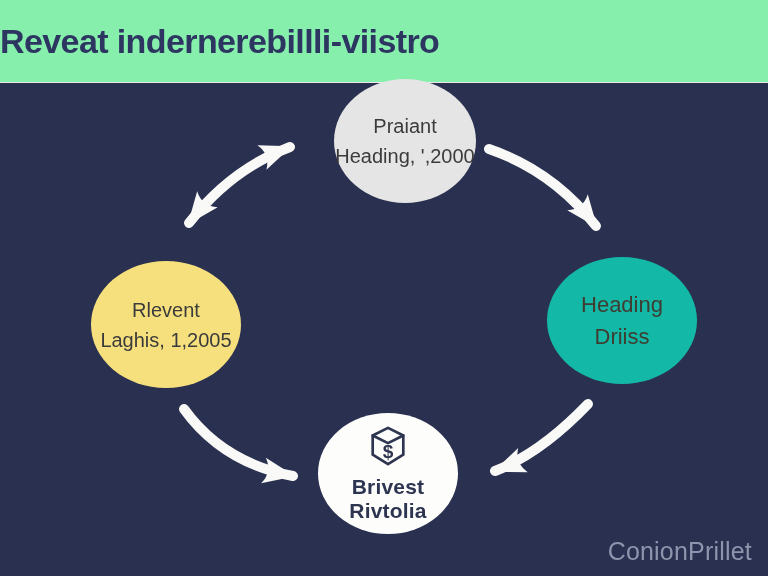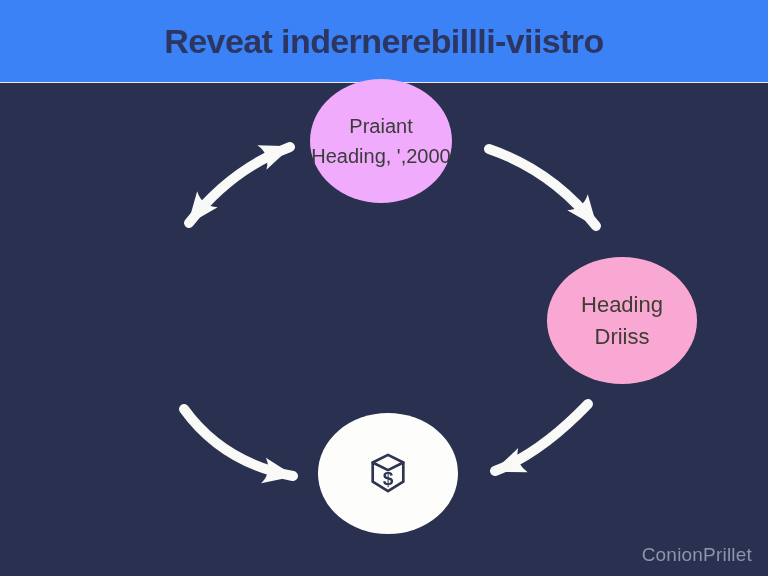--- a/index.html
+++ b/index.html
@@ -3,46 +3,46 @@
 <meta charset="utf-8">
 <style>
   html,body { margin:0; padding:0; background:#111; }
   .stage {
     position:relative; width:768px; height:576px; overflow:hidden;
     background:#293050;
     font-family:"Liberation Sans", sans-serif;
   }
   .header {
     position:absolute; top:0; left:0; width:768px; height:82px;
-    background:#3b82f6; display:flex; align-items:center; justify-content:center;
+    background:#86efac; display:flex; align-items:center; 
     border-bottom:1px solid #e9e9e6;
   }
   .title {
     font-size:34px; font-weight:bold; color:#2d3561; letter-spacing:-0.6px;
   }
   .arrows { position:absolute; left:0; top:0; }
   .shaft { fill:none; stroke:#f9f9f7; stroke-width:10; stroke-linecap:round; }
   .node {
     position:absolute; border-radius:50%;
     display:flex; flex-direction:column; align-items:center; justify-content:center;
     text-align:center;
   }
-  .node-top    { left:310px; top:79px;  width:142px; height:124px; background:#f0abfc;justify-content:center; }
+  .node-top    { left:334px; top:79px;  width:142px; height:124px; background:#e5e5e5;justify-content:center; }
   .node-left   { left:91px;  top:261px; width:150px; height:127px; background:#f6e07e; }
-  .node-right  { left:547px; top:257px; width:150px; height:127px; background:#f9a8d4; }
+  .node-right  { left:547px; top:257px; width:150px; height:127px; background:#14b8a6; }
   .node-bottom { left:318px; top:413px; width:140px; height:121px; background:#fdfdfc; }
   .node-line { font-size:20px; line-height:1.5; color:#3b3b3b; }
   .node-right .node-line { font-size:22px; line-height:1.45; color:#3f3d31; }
   .node-bottom .node-label {
     font-size:21px; font-weight:bold; color:#2e3550; margin-top:6px; letter-spacing:0.2px;
   }
   .cube-icon { display:block; }
   .watermark {
     position:absolute; right:16px; bottom:10px;
-    font-size:19px; color:#8e94ab; letter-spacing:0.2px;
+    font-size:25px; color:#8e94ab; letter-spacing:0.2px;
   }
 </style>
 </head>
 <body>
 
 <div class="stage">
 
   <div class="header">
     <div class="title">Reveat indernerebillli-viistro</div>
   </div>
@@ -57,31 +57,36 @@
     <path class="shaft" d="M489,149 Q553,171 596,226" marker-end="url(#ah)"></path>
     <path class="shaft" d="M184,409 Q223,463 293,476" marker-end="url(#ah)"></path>
     <path class="shaft" d="M588,404 Q541,453 495,471" marker-end="url(#ah)"></path>
   </svg>
 
   <div class="node node-top">
     <div class="node-line">Praiant</div>
     <div class="node-line">Heading, ',2000</div>
   </div>
 
+  <div class="node node-left">
+    <div class="node-line">Rlevent</div>
+    <div class="node-line">Laghis, 1,2005</div>
+  </div>
 
   <div class="node node-right">
     <div class="node-line">Heading</div>
     <div class="node-line">Driiss</div>
   </div>
 
   <div class="node node-bottom">
     <svg class="cube-icon" width="46" height="44" viewBox="0 0 48 46" aria-hidden="true">
       <g fill="none" stroke="#2e3550" stroke-width="2.8" stroke-linejoin="round" stroke-linecap="round">
         <path d="M24,3 L40,11 L40,31 L24,41 L8,31 L8,11 Z"></path>
         <path d="M8,11 L24,19 L40,11"></path>
       </g>
       <text x="24" y="34" text-anchor="middle" font-family="Liberation Sans, sans-serif" font-size="20" font-weight="bold" fill="#2e3550">$</text>
     </svg>
+    <div class="node-label">Brivest Rivtolia</div>
   </div>
 
   <div class="watermark">ConionPrillet</div>
 
 </div>
 
 </body></html>

